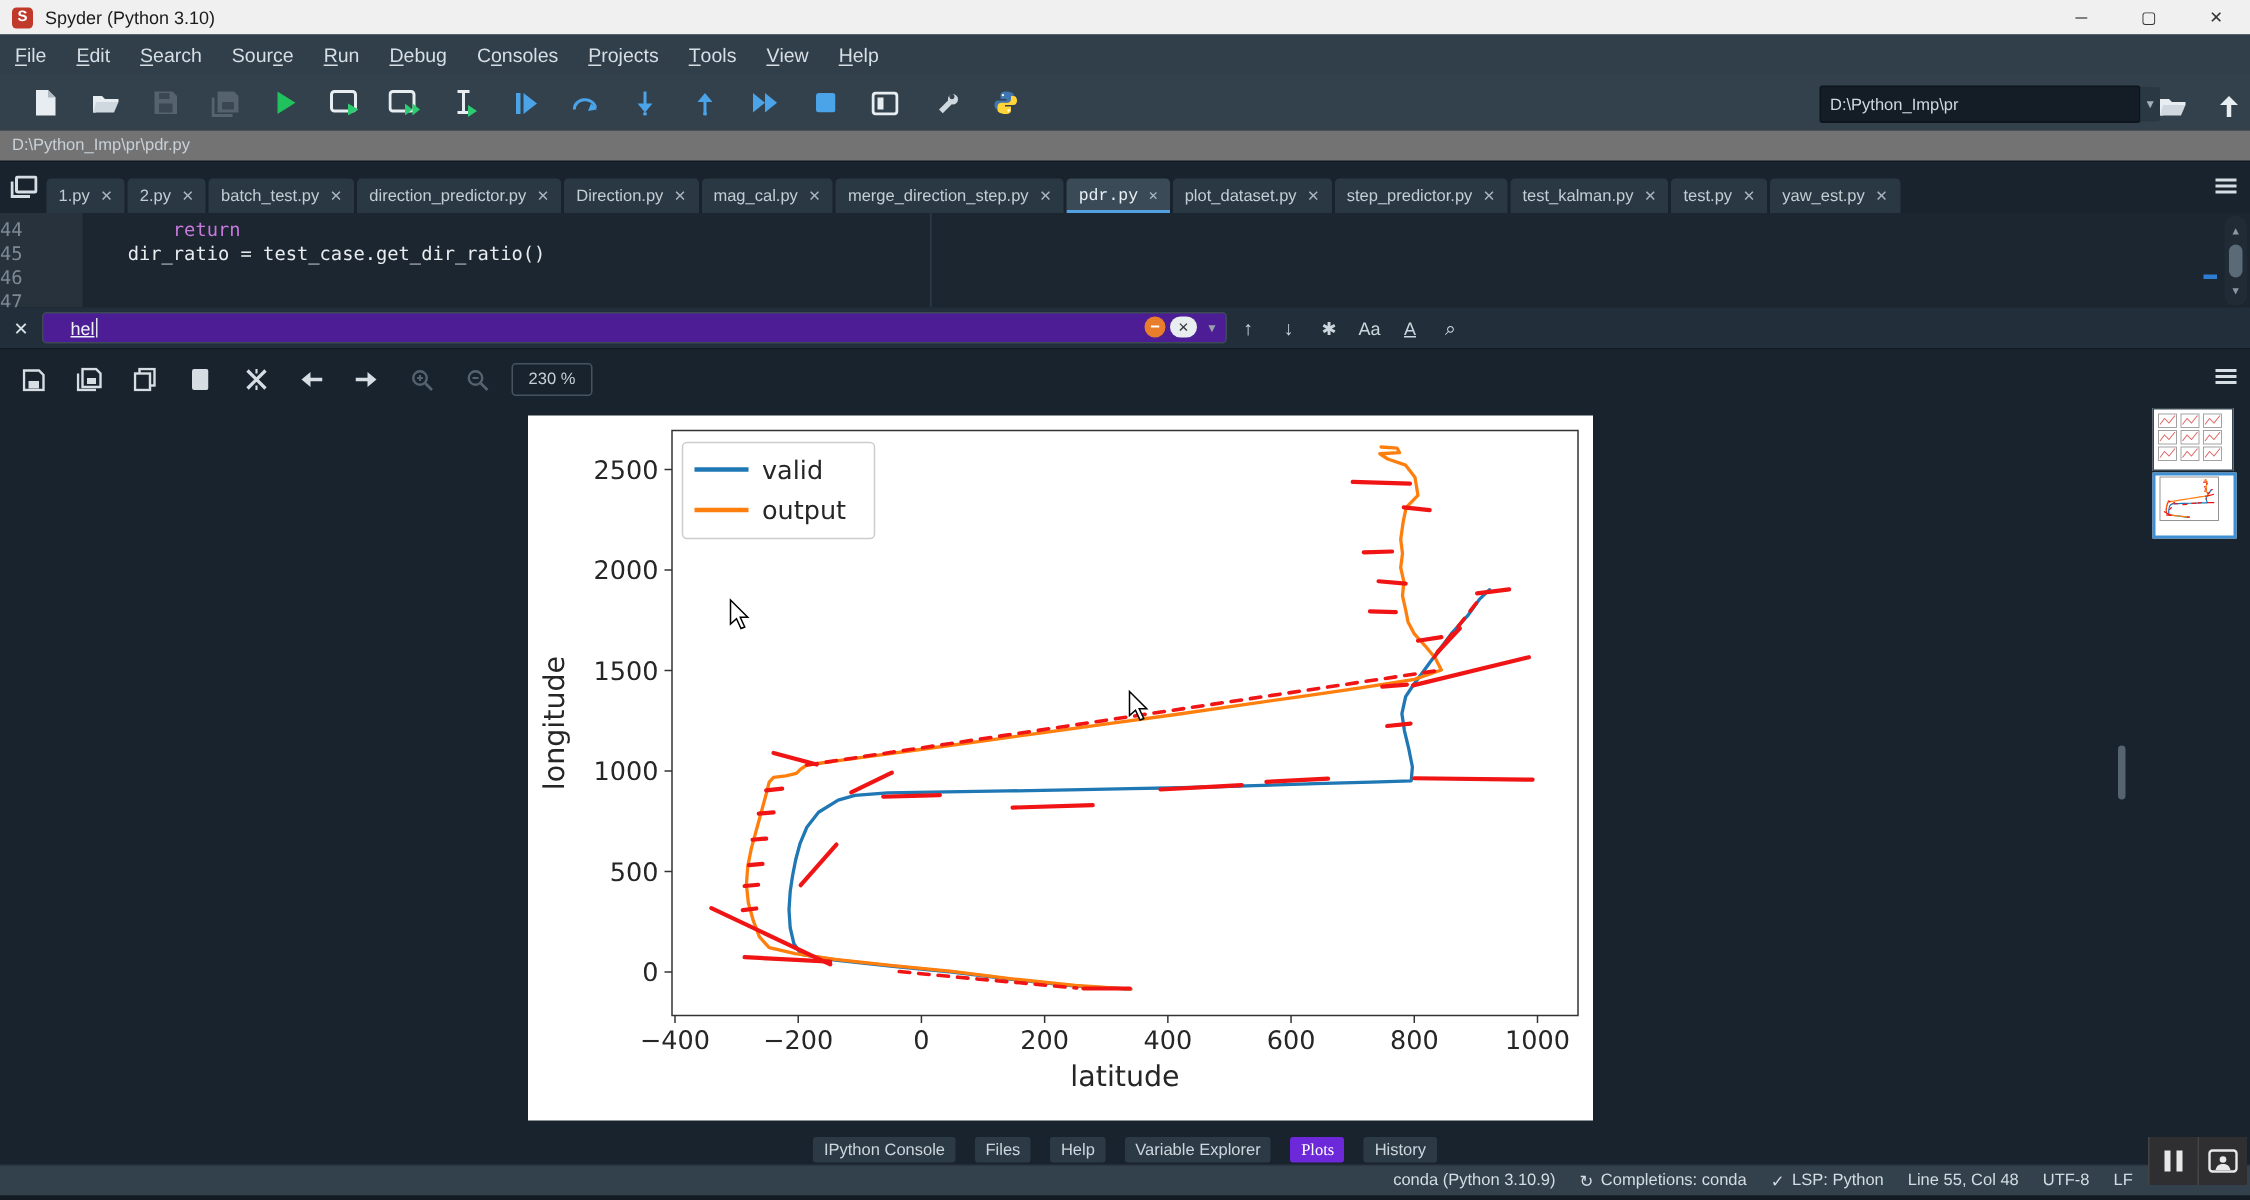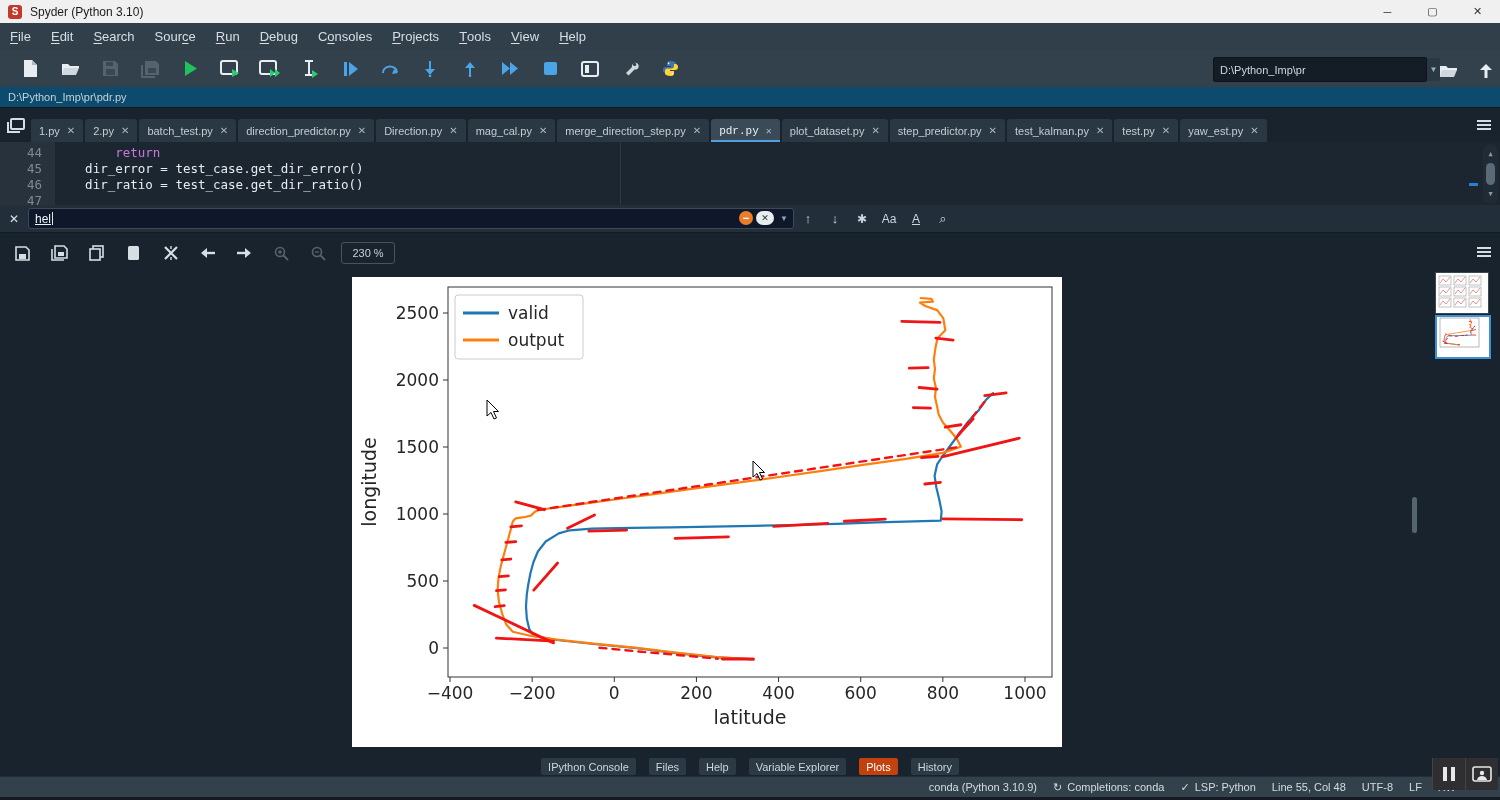--- a/index.html
+++ b/index.html
@@ -29,54 +29,54 @@
   .tbtn svg{display:block;}
   #wd-combo{position:absolute;left:1213px;top:7px;width:200px;height:23px;background:#141d26;
             border:1px solid #0e141b;border-radius:2px;color:#cfd8de;font-size:11px;
             display:flex;align-items:center;padding:0 6px;}
   #wd-caret{position:absolute;right:-14px;top:0px;width:13px;height:23px;background:#2a3843;
             border-radius:0 2px 2px 0;color:#9fb0bb;font-size:8px;display:flex;align-items:center;justify-content:center;}
   #wd-browse{position:absolute;left:1428px;top:6px;}
   #wd-up{position:absolute;left:1466px;top:6px;}
 
   
-  #breadcrumb{left:0;top:87px;width:1500px;height:21px;background:#0c4a6e;display:flex;
+  #breadcrumb{left:0;top:87px;width:1500px;height:21px;background:#737373;display:flex;
               align-items:center;font-size:11px;color:#c8d1d8;padding-left:8px;box-sizing:border-box;
               border-bottom:1px solid #111a22;}
 
   
   #tabbar{left:0;top:108px;width:1500px;height:34px;background:#19232d;display:flex;align-items:flex-end;}
   #browse-tabs{margin:0 6px 5px 7px;}
   .tab{height:23px;margin-right:2px;margin-bottom:0;background:#2a3843;border-radius:3px 3px 0 0;
        display:flex;align-items:center;font-size:11px;color:#c3cdd4;padding:0 8px;white-space:nowrap;}
   .tab .x{margin-left:7px;font-size:10px;color:#aab6bf;}
   .tab.active{background:#3a4a57;color:#eaf1f6;box-shadow:inset 0 -2px 0 #53a0e0;font-family:Liberation Mono, monospace;}
   #tab-options{position:absolute;right:8px;top:117px;}
 
   
   #editor{left:0;top:142px;width:1500px;height:63px;background:#1c2631;overflow:hidden;
           font-family:"DejaVu Sans Mono",monospace;font-size:12.5px;line-height:16px;}
   #gutter{position:absolute;left:0;top:0;width:55px;height:63px;background:#27323d;
-          color:#7d8a94;text-align:right;padding-top:3px;box-sizing:border-box;}
+          color:#7d8a94;padding-top:3px;box-sizing:border-box;}
   #gutter div{padding-right:13px;}
   #code{position:absolute;left:55px;top:3px;white-space:pre;color:#e8ecef;}
   #code .kw{color:#c678dd;}
   #edge-line{position:absolute;left:620px;top:0;width:1px;height:63px;background:#2d3a47;}
   #ed-scroll{position:absolute;right:2px;top:2px;width:15px;height:60px;background:#202b36;border-radius:7px;
              display:flex;flex-direction:column;align-items:center;justify-content:space-between;
              font-size:7px;color:#8a98a2;padding:2px 0;box-sizing:border-box;}
   #ed-thumb{width:9px;height:22px;background:#5a6a76;border-radius:5px;}
   #ed-flag{position:absolute;right:22px;top:41px;width:9px;height:3px;background:#2d7dd2;}
 
   
   #findbar{left:0;top:205px;width:1500px;height:27px;background:#222f3a;display:flex;align-items:center;
            border-bottom:1px solid #121a22;}
   #find-close{width:28px;text-align:center;color:#dbe2e7;font-size:12px;}
-  #find-input{position:relative;width:752px;height:19px;background:#0f172a;border:1px solid #3c4a56;
-              border-radius:3px;color:#eef3f6;font-size:12px;display:flex;align-items:center;padding:0 6px;text-decoration:underline;}
+  #find-input{position:relative;width:752px;height:19px;background:#4c1d95;border:1px solid #3c4a56;
+              border-radius:3px;color:#eef3f6;font-size:12px;display:flex;align-items:center;padding:0 18px;text-decoration:underline;}
   .caret{display:inline-block;width:1px;height:13px;background:#dfe6ea;margin-left:1px;}
   #find-badges{position:absolute;right:4px;top:2px;display:flex;align-items:center;gap:3px;}
   #badge-nomatch{width:14px;height:14px;border-radius:50%;background:#e87d2c;color:#fff;font-size:11px;
                  font-weight:bold;display:flex;align-items:center;justify-content:center;line-height:0;}
   #badge-clear{width:18px;height:14px;border-radius:7px;background:#e8edf0;color:#333;font-size:9px;
                display:flex;align-items:center;justify-content:center;}
   #find-caret-btn{width:10px;color:#93a2ac;font-size:8px;text-align:center;margin-left:2px;}
   .find-icon{width:26px;text-align:center;color:#ccd6dc;font-size:13px;margin-left:1px;}
   .find-icon.small{font-size:12px;}
   .find-icon.uA{text-decoration:underline;}
@@ -94,21 +94,21 @@
   #thumb1,#thumb2{position:absolute;left:1435px;width:52px;height:40px;background:#fff;}
   #thumb1{top:272px;border:1px solid #3a4852;}
   #thumb2{top:315px;border:2px solid #3f8fd5;}
   #plots-scroll{left:1412px;top:497px;width:5px;height:36px;background:#55646f;border-radius:3px;}
 
   
   #pane-tabbar{left:0;top:757px;width:1500px;height:19px;background:#19232d;display:flex;
                align-items:center;justify-content:center;gap:13px;}
   .pane-tab{height:17px;background:#2c3a46;color:#cdd6dc;font-size:11px;display:flex;align-items:center;
             padding:0 7px;border-radius:2px;}
-  .pane-tab.active{background:#c2410c;color:#ffffff;}
+  .pane-tab.active{background:#6d28d9;color:#ffffff;font-family:Liberation Serif, serif;}
 
   
   #statusbar{left:0;top:776px;width:1500px;height:21px;background:#32414b;display:flex;align-items:center;
              justify-content:flex-end;font-size:11px;color:#d3dce2;gap:16px;padding-right:44px;box-sizing:border-box;
              border-top:1px solid #222d37;}
   .st-seg{display:flex;align-items:center;gap:5px;white-space:nowrap;}
   #bottom-strip{left:0;top:797px;width:1500px;height:3px;background:#141b22;}
 
   
   #overlay-btns{left:1432px;top:758px;display:flex;}
@@ -343,21 +343,21 @@
       </svg>
   </div>
 
   <div id="editor" class="abs">
     <div id="gutter">
         <div>44</div>
         <div>45</div>
         <div>46</div>
         <div>47</div>
       </div>
-    <div id="code"><div>        <span class="kw">return</span></div><div>    dir_error = test_case.get_dir_error()</div><div>    dir_ratio = test_case.get_dir_ratio()</div></div>
+    <div id="code"><div>        <span class="kw">return</span></div><div>    dir_ratio = test_case.get_dir_ratio()</div></div>
     <div id="edge-line"></div>
     <div id="ed-flag"></div>
     <div id="ed-scroll">
       <span>▲</span>
       <div id="ed-thumb"></div>
       <span>▼</span>
     </div>
   </div>
 
   <div id="findbar" class="abs">

